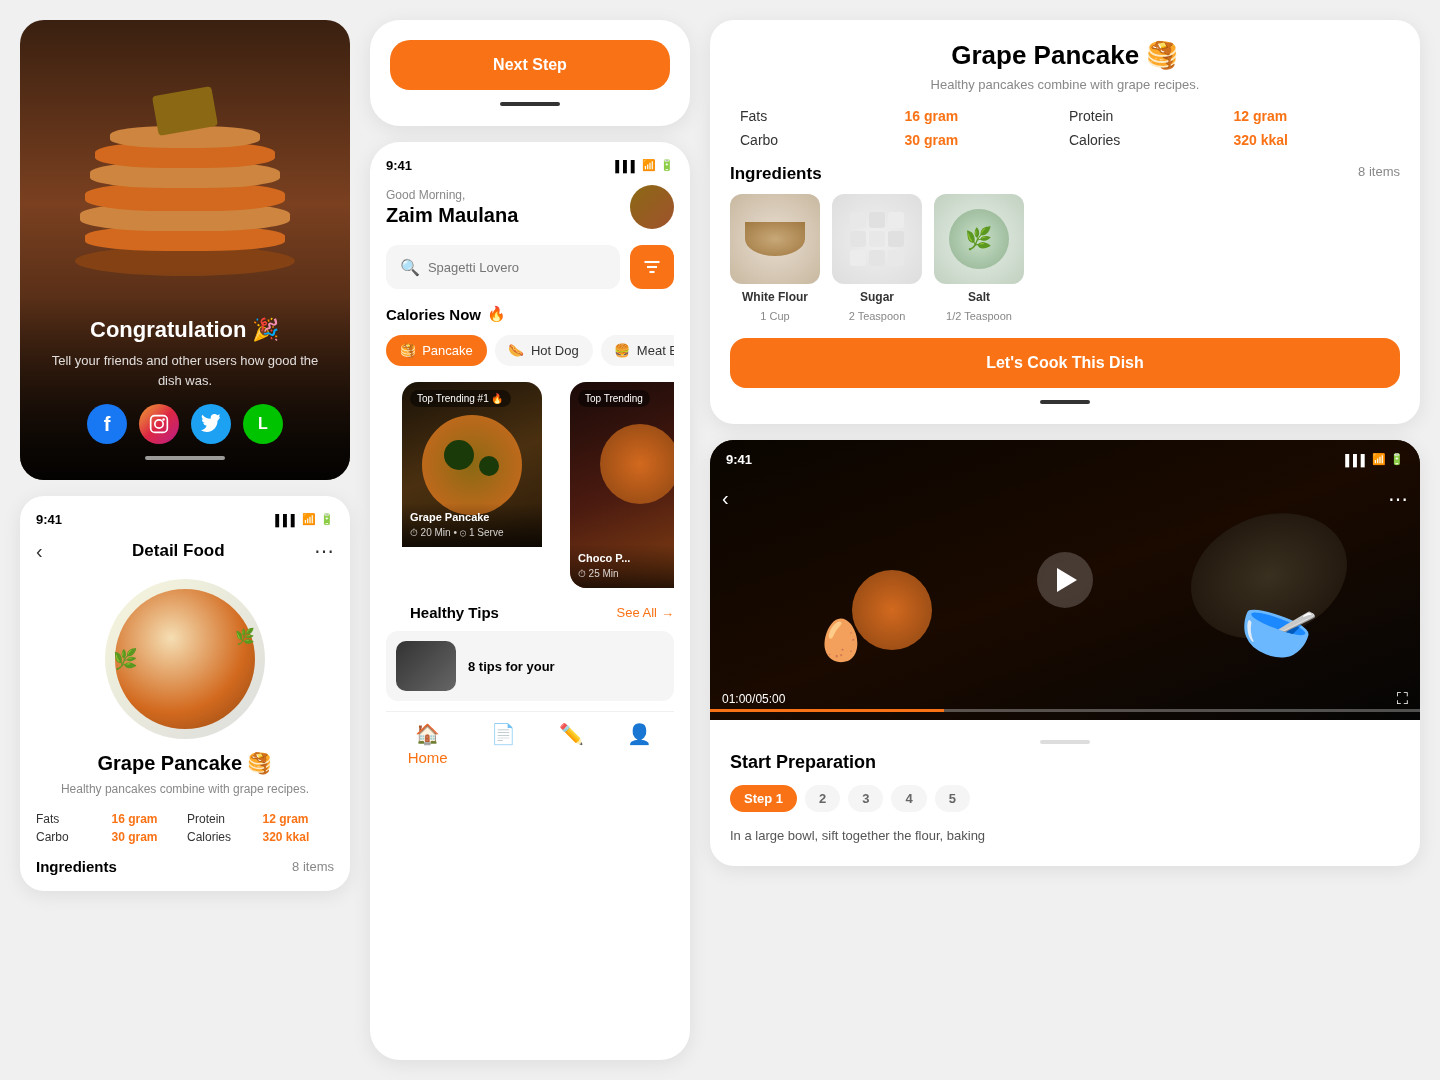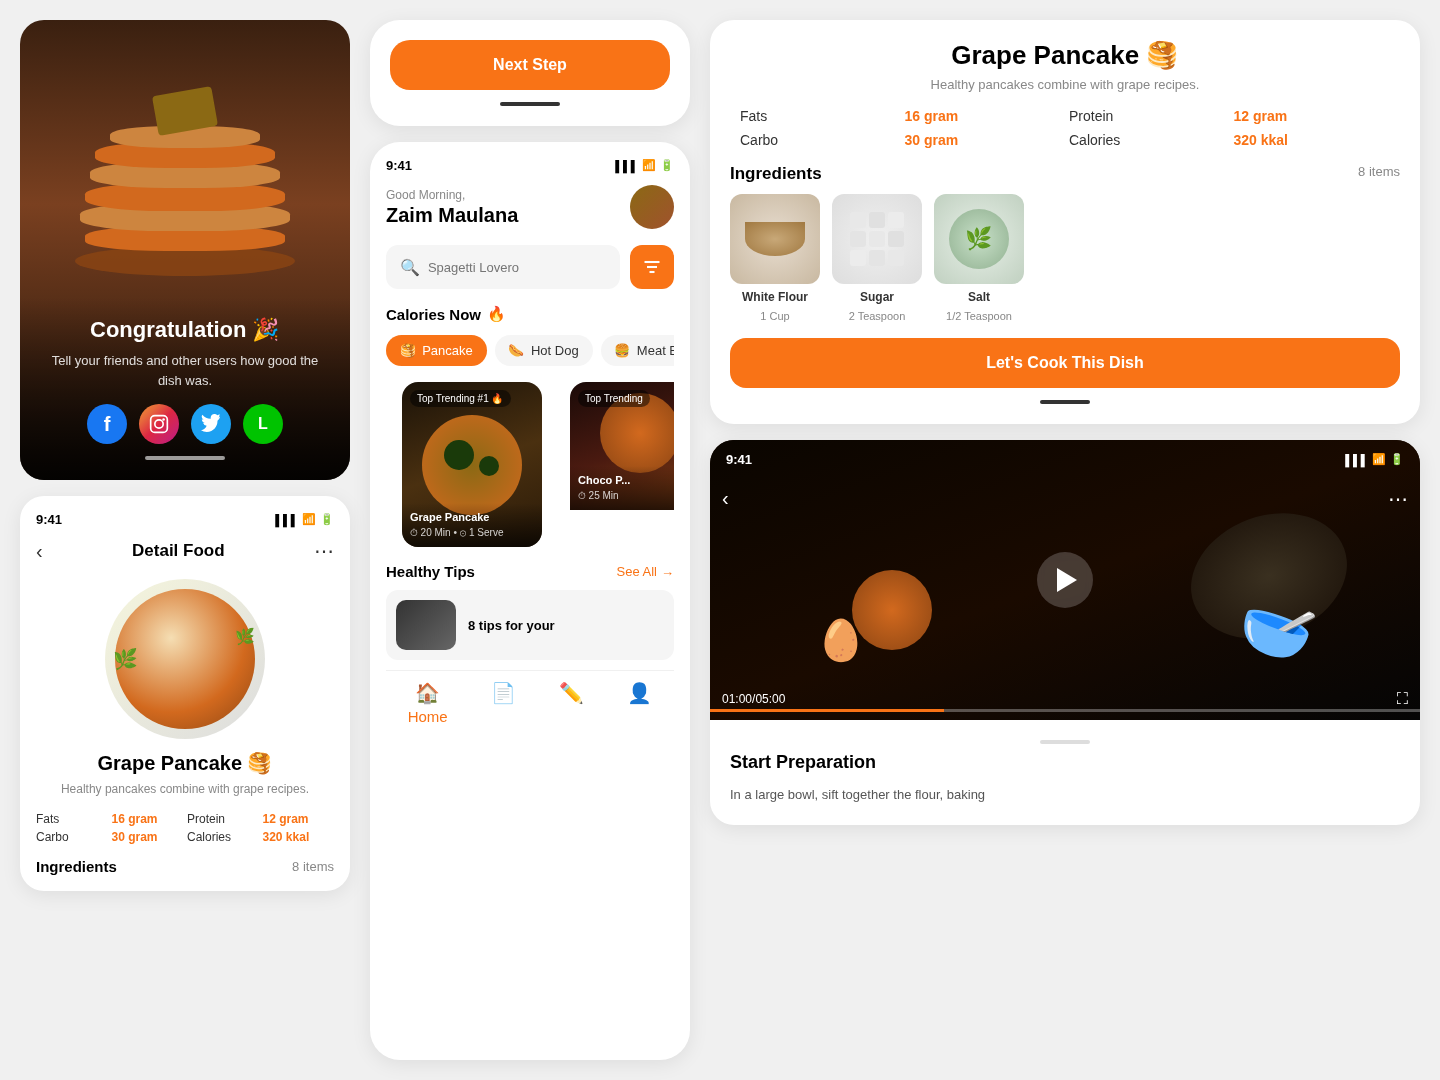--- a/index.html
+++ b/index.html
@@ -293,21 +293,21 @@
       color: #fff;
     }
     .food-card-name { font-size: 11px; font-weight: 700; margin-bottom: 4px; }
     .food-card-meta { font-size: 10px; color: rgba(255,255,255,0.8); }
     .healthy-tips-header {
       display: flex;
       justify-content: space-between;
       align-items: center;
       margin-bottom: 10px;
     }
-    .healthy-tips-title { font-size: 15px; font-weight: 700; }
+    .healthy-tips-title { font-size: 15px; font-weight: 700; margin-left: 24px; }
     .see-all-btn { font-size: 13px; color: #F97316; cursor: pointer; display: flex; align-items: center; gap: 4px; }
     .tips-card {
       display: flex;
       align-items: center;
       gap: 12px;
       background: #f5f5f5;
       border-radius: 12px;
       padding: 10px;
     }
     .tips-img {
@@ -708,21 +708,21 @@
               <span>⏱</span>
               <span>20 Min</span>
               <span> • </span>
               <span>⊙</span>
               <span>1 Serve</span>
             </div>
           </div>
         </div>
       </div>
       <div class="food-card">
-        <div class="food-card-img" style="background:linear-gradient(160deg,#1a0a08,#4a1a10,#8B4513);height:128px;position:relative;">
+        <div class="food-card-img" style="background:linear-gradient(160deg,#1a0a08,#4a1a10,#8B4513);height:206px;position:relative;">
           <div style="position:absolute;top:40%;left:50%;transform:translate(-50%,-50%);width:80px;height:80px;background:radial-gradient(circle,#D2691E,#8B4513);border-radius:50%;"></div>
           <div class="food-card-badge">
             <span>Top Trending</span>
           </div>
           <div class="food-card-info">
             <div class="food-card-name">Choco P...</div>
             <div class="food-card-meta">
               <span>⏱</span>
               <span>25 Min</span>
             </div>
@@ -858,17 +858,34 @@
         <div class="video-progress-line">
           <div class="video-progress-fill"></div>
         </div>
       </div>
     </div>
     <div class="video-info-panel">
       <div style="display:flex;justify-content:center;margin-bottom:8px;">
         <div style="width:50px;height:4px;background:#ddd;border-radius:2px;"></div>
       </div>
       <div class="prep-title">Start Preparation</div>
+      <div class="step-indicators">
+        <div class="step-pill active">
+          <span>Step 1</span>
+        </div>
+        <div class="step-pill inactive">
+          <span>2</span>
+        </div>
+        <div class="step-pill inactive">
+          <span>3</span>
+        </div>
+        <div class="step-pill inactive">
+          <span>4</span>
+        </div>
+        <div class="step-pill inactive">
+          <span>5</span>
+        </div>
+      </div>
       <div class="prep-text">In a large bowl, sift together the flour, baking</div>
     </div>
   </div>
 
 </div>
 
 </body></html>

